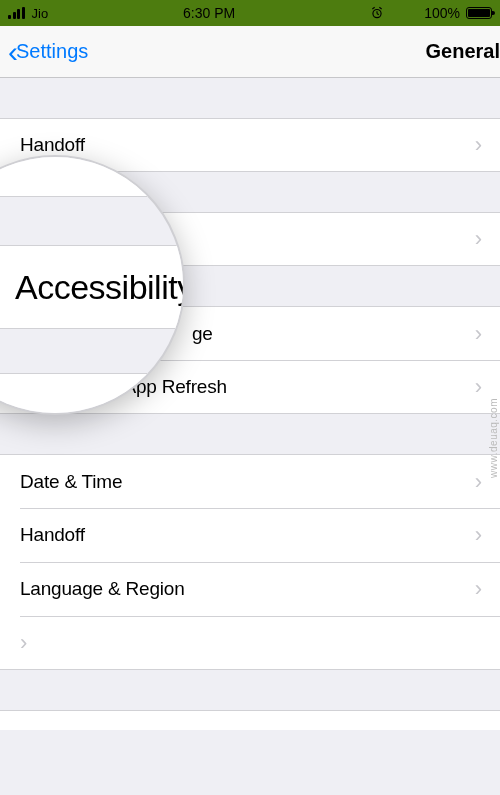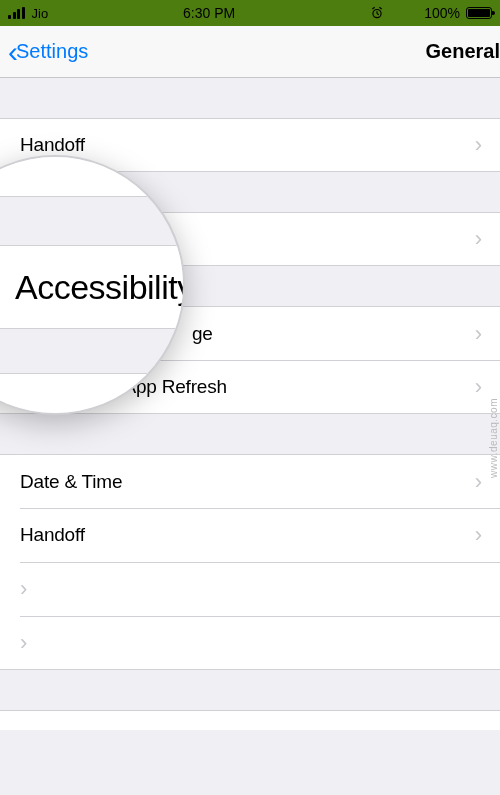--- a/index.html
+++ b/index.html
@@ -286,20 +286,21 @@
 
   <div class="row group-top">
     <span class="row-label">Date &amp; Time</span>
     <span class="row-chevron">›</span>
   </div>
   <div class="row">
     <span class="row-label">Handoff</span>
     <span class="row-chevron">›</span>
   </div>
   <div class="row">
+    <span class="row-label">Language &amp; Region</span>
     <span class="row-chevron">›</span>
   </div>
   <div class="row group-bottom">
     <span class="row-chevron">›</span>
   </div>
 
   <div class="section-gap"></div>
 
   <div class="row group-top" style="height:20px; overflow:hidden;">
     <span class="row-label"></span>

